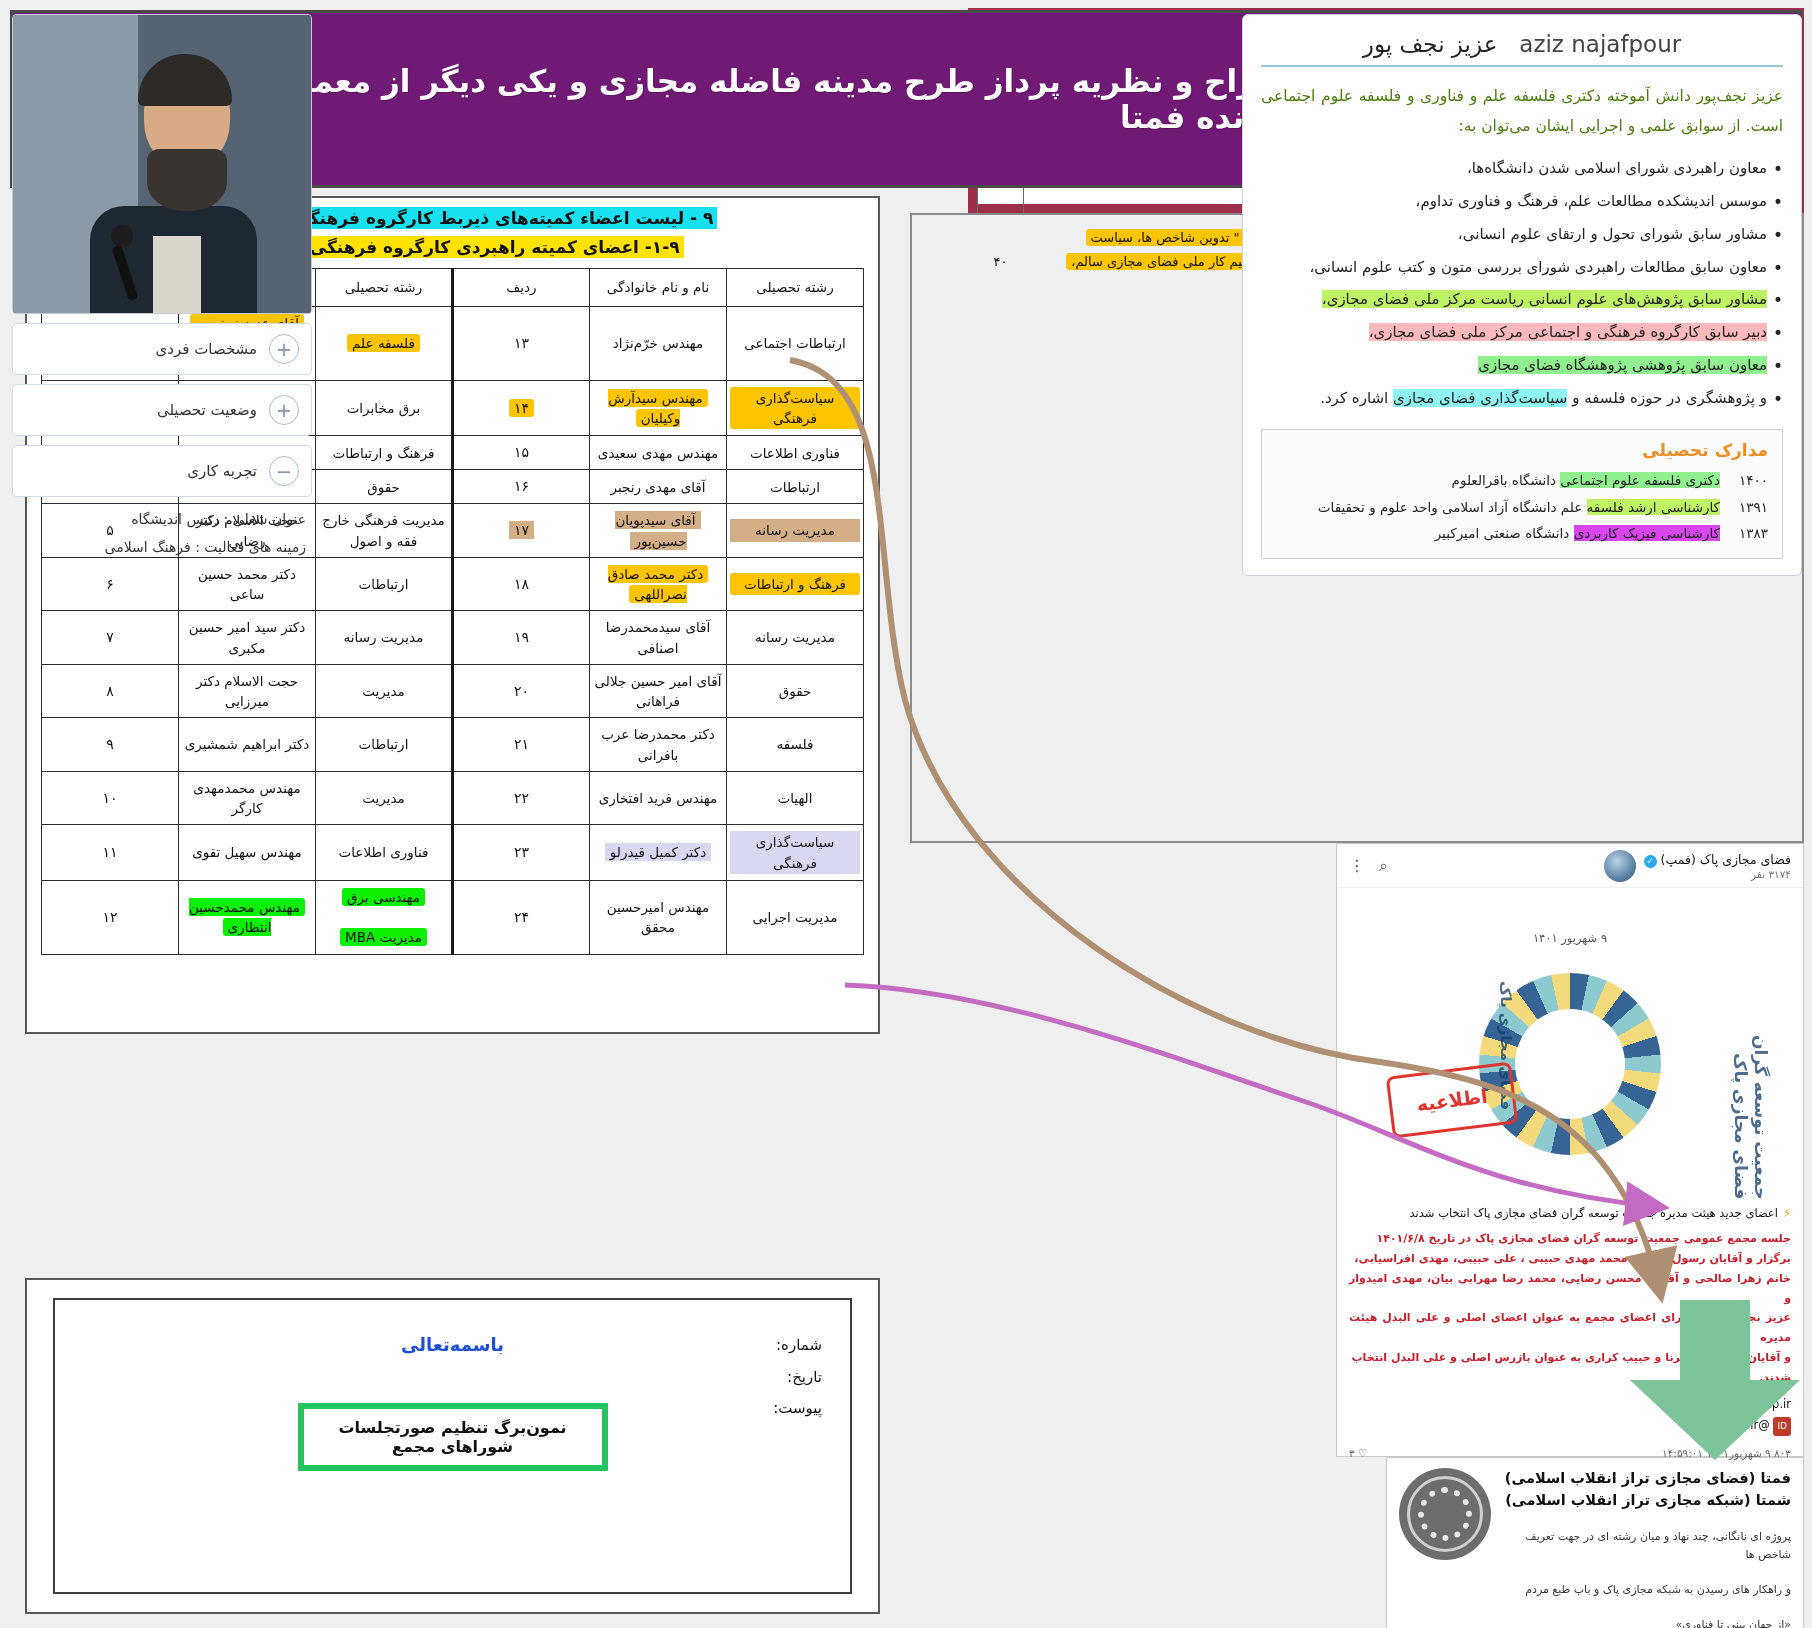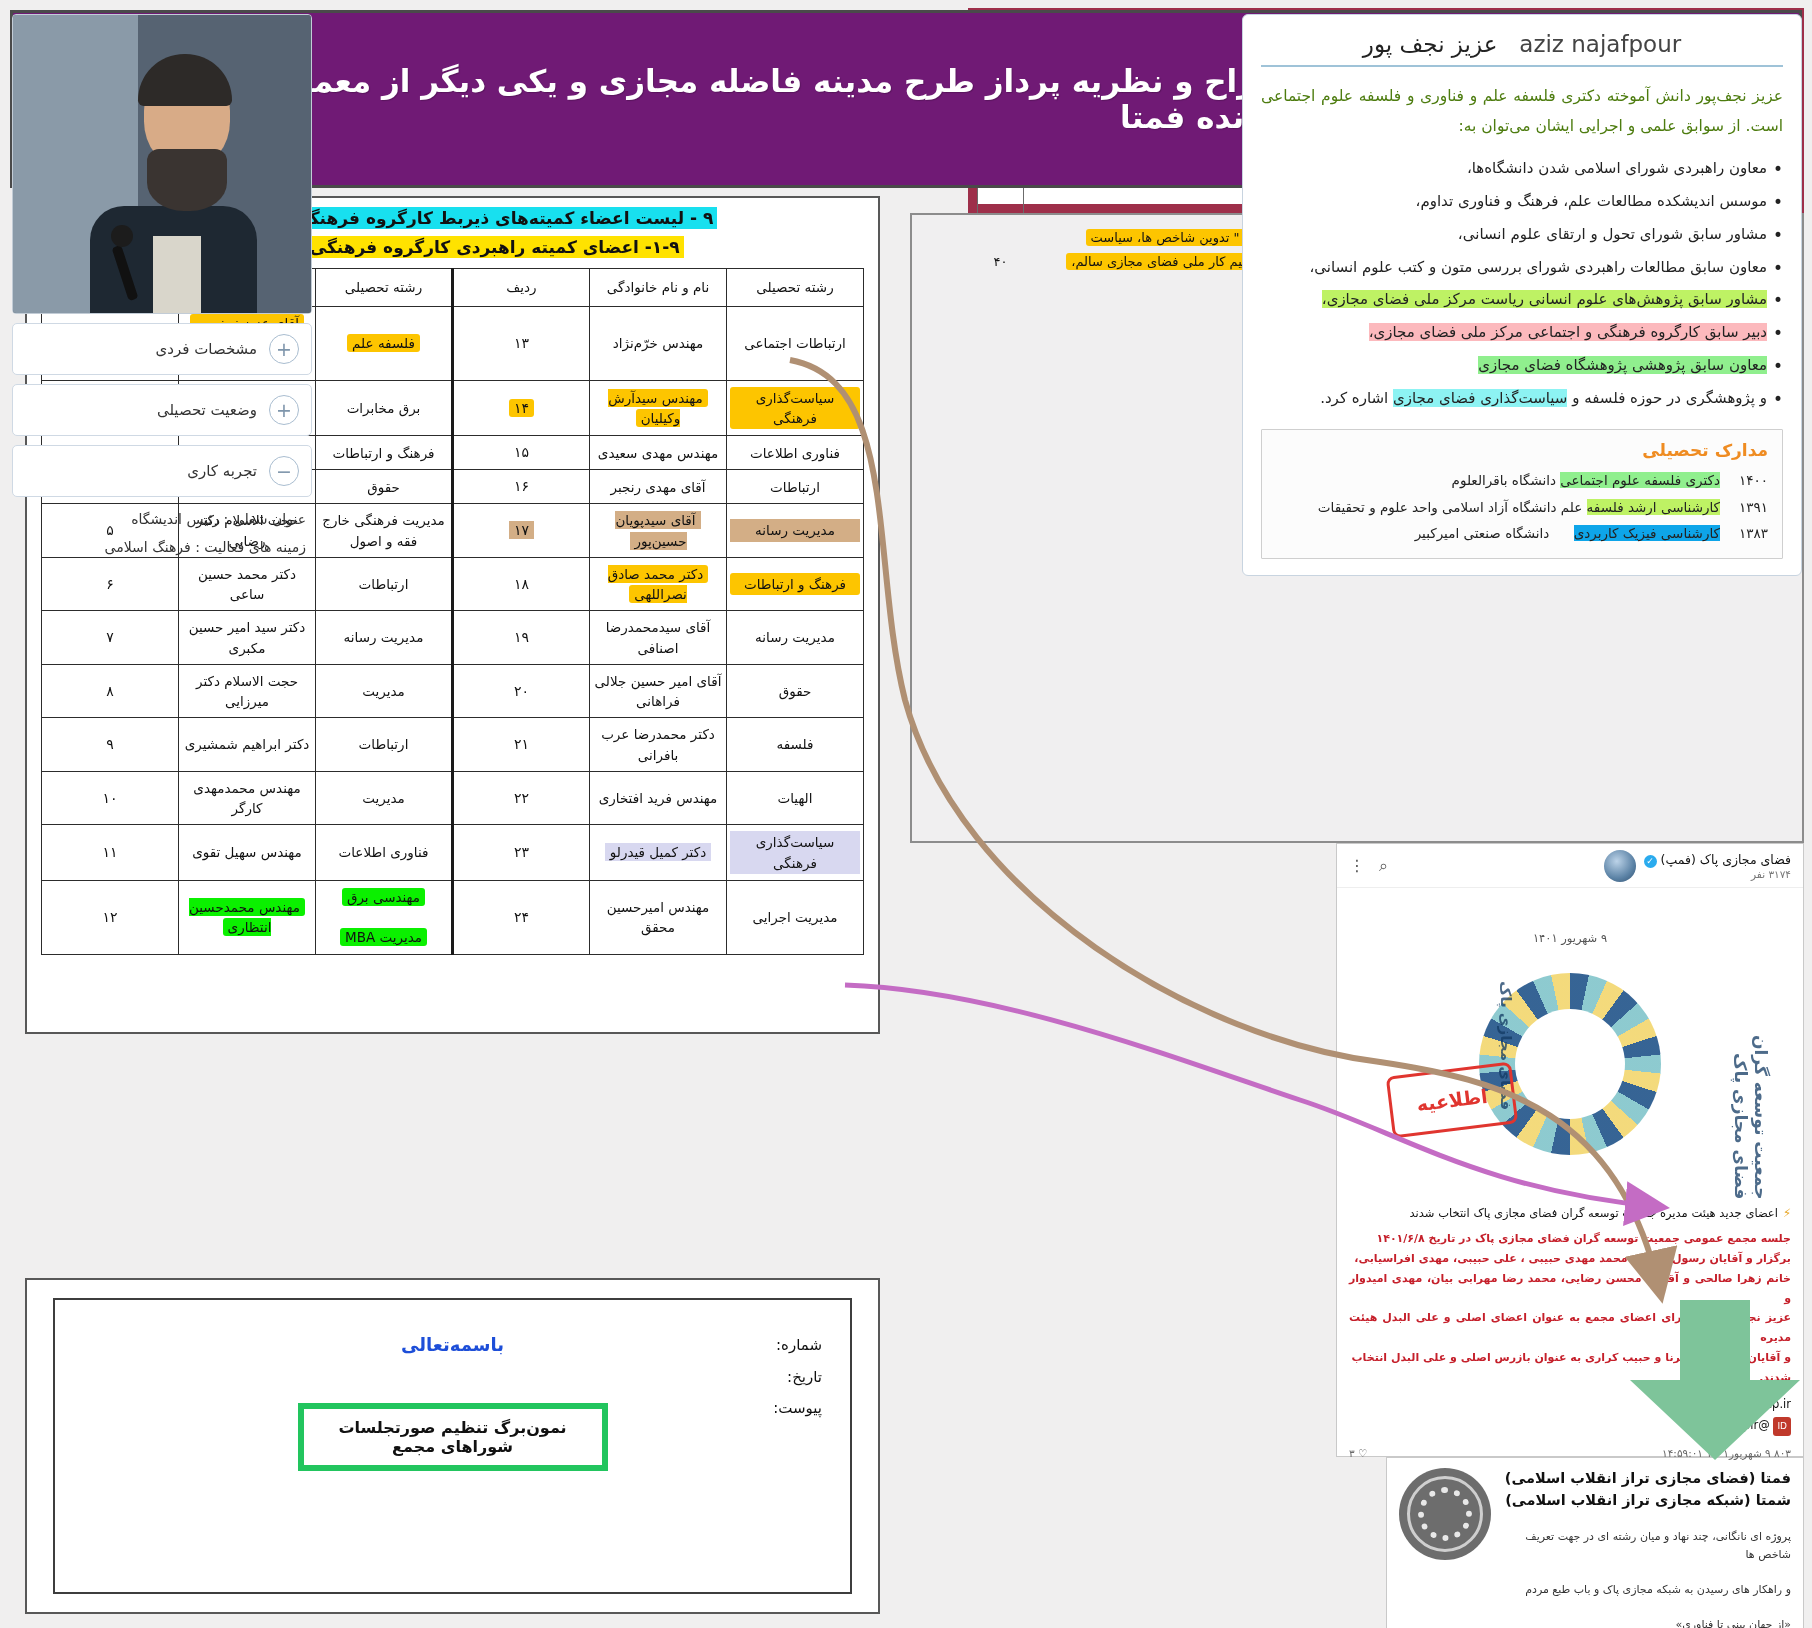--- a/index.html
+++ b/index.html
@@ -110,21 +110,21 @@
   .bio-name { text-align: center; font-size: 23px; color: #222; padding-bottom: 8px; border-bottom: 2px solid #9fc3d8; margin-bottom: 14px; }
   .bio-name .latin { font-family: "DejaVu Sans", sans-serif; color: #444; }
   .bio-intro { font-size: 15.5px; line-height: 1.95; color: #4d7c0f; text-align: justify; margin-bottom: 12px; }
   ul.bio-list { list-style: none; font-size: 15px; line-height: 2.05; color: #222; }
   ul.bio-list li { position: relative; padding-right: 16px; margin-bottom: 2px; text-align: justify; }
   ul.bio-list li::before { content: "•"; position: absolute; right: 0; top: -1px; font-size: 17px; }
   .mark-y { background: #bef264; }
   .mark-p { background: #fcb9bd; }
   .mark-g { background: #90ef8e; }
   .mark-c { background: #8df3f3; }
-  .mark-o { background: #0ea5e9; margin-left: 20px; }
+  .mark-o { background: #d946ef; }
 
   #degrees-box { margin-top: 16px; border: 1px solid #cfcfcf; border-radius: 1px; background: #fcfcfc; padding: 10px 14px 12px; }
   .degrees-title { color: #ef8c22; font-size: 17px; font-weight: bold; margin-bottom: 7px; }
   .degree-row { display: flex; gap: 10px; font-size: 13.5px; line-height: 1.95; color: #222; justify-content: flex-start; }
   .degree-year { min-width: 38px; color: #222; }
 
   #photo-panel { position: absolute; left: 12px; top: 14px; width: 300px; }
   #photo {
     width: 300px; height: 300px; border: 1px solid #c2ccd6; border-radius: 4px;
     background: linear-gradient(160deg,#7b8898 0%,#5e6b7b 45%,#3a4450 100%);

